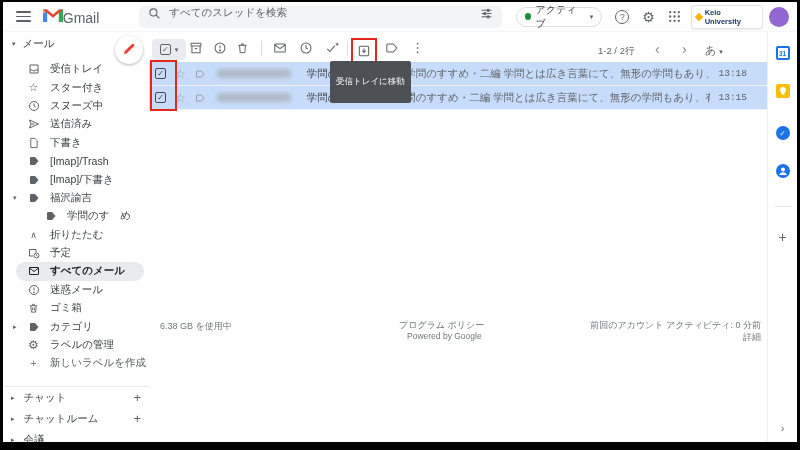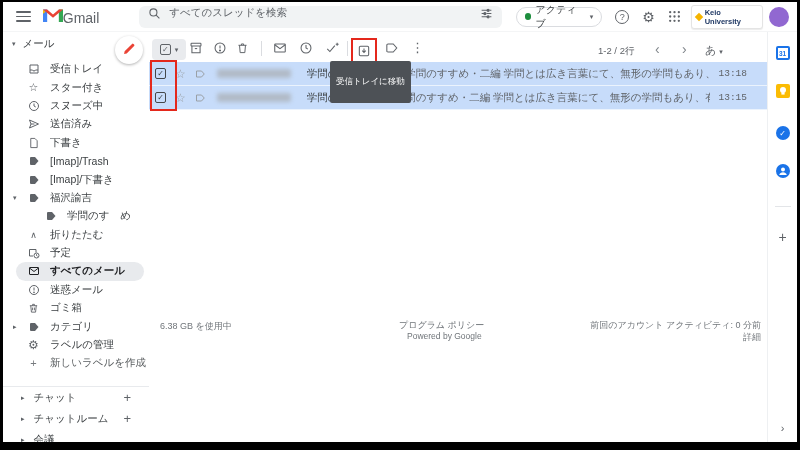--- a/index.html
+++ b/index.html
@@ -46,21 +46,21 @@
   .sb-item .icn { position:absolute; left:23px; width:15px; display:flex; justify-content:center;
                   color:#5f6368; font-size:11px; z-index:1; }
   .sb-item .lbl { margin-left:47px; z-index:1; }
   .sb-item.nested .icn { left:40px; }
   .sb-item.nested .lbl { margin-left:64px; }
   .sb-item.selected .lbl { font-weight:bold; color:#202124; }
   .sel-pill { position:absolute; left:13px; right:5px; top:0; bottom:0;
               background:#e8eaed; border-radius:10px; }
   .chat-block { position:absolute; left:0; right:0; top:354px; bottom:0; background:#fff;
                 border-top:1px solid #e8eaed; z-index:2; }
-  .chat-row { height:21px; display:flex; align-items:center; padding:0 18px;
+  .chat-row { height:21px; display:flex; align-items:center; padding:0 8px;
               font-size:10.5px; color:#3c4043; cursor:pointer; }
   .chat-row .pre { font-size:7px; color:#5f6368; margin-right:9px; }
   .chat-plus { margin-left:auto; color:#5f6368; font-size:13px; font-weight:300; cursor:pointer; }
 
   
   .compose { position:absolute; left:112px; top:34px; width:28px; height:28px; border-radius:50%;
              background:#fff; box-shadow:0 1px 3px rgba(0,0,0,.3); display:flex; align-items:center;
              justify-content:center; cursor:pointer; z-index:5; }
 
   

